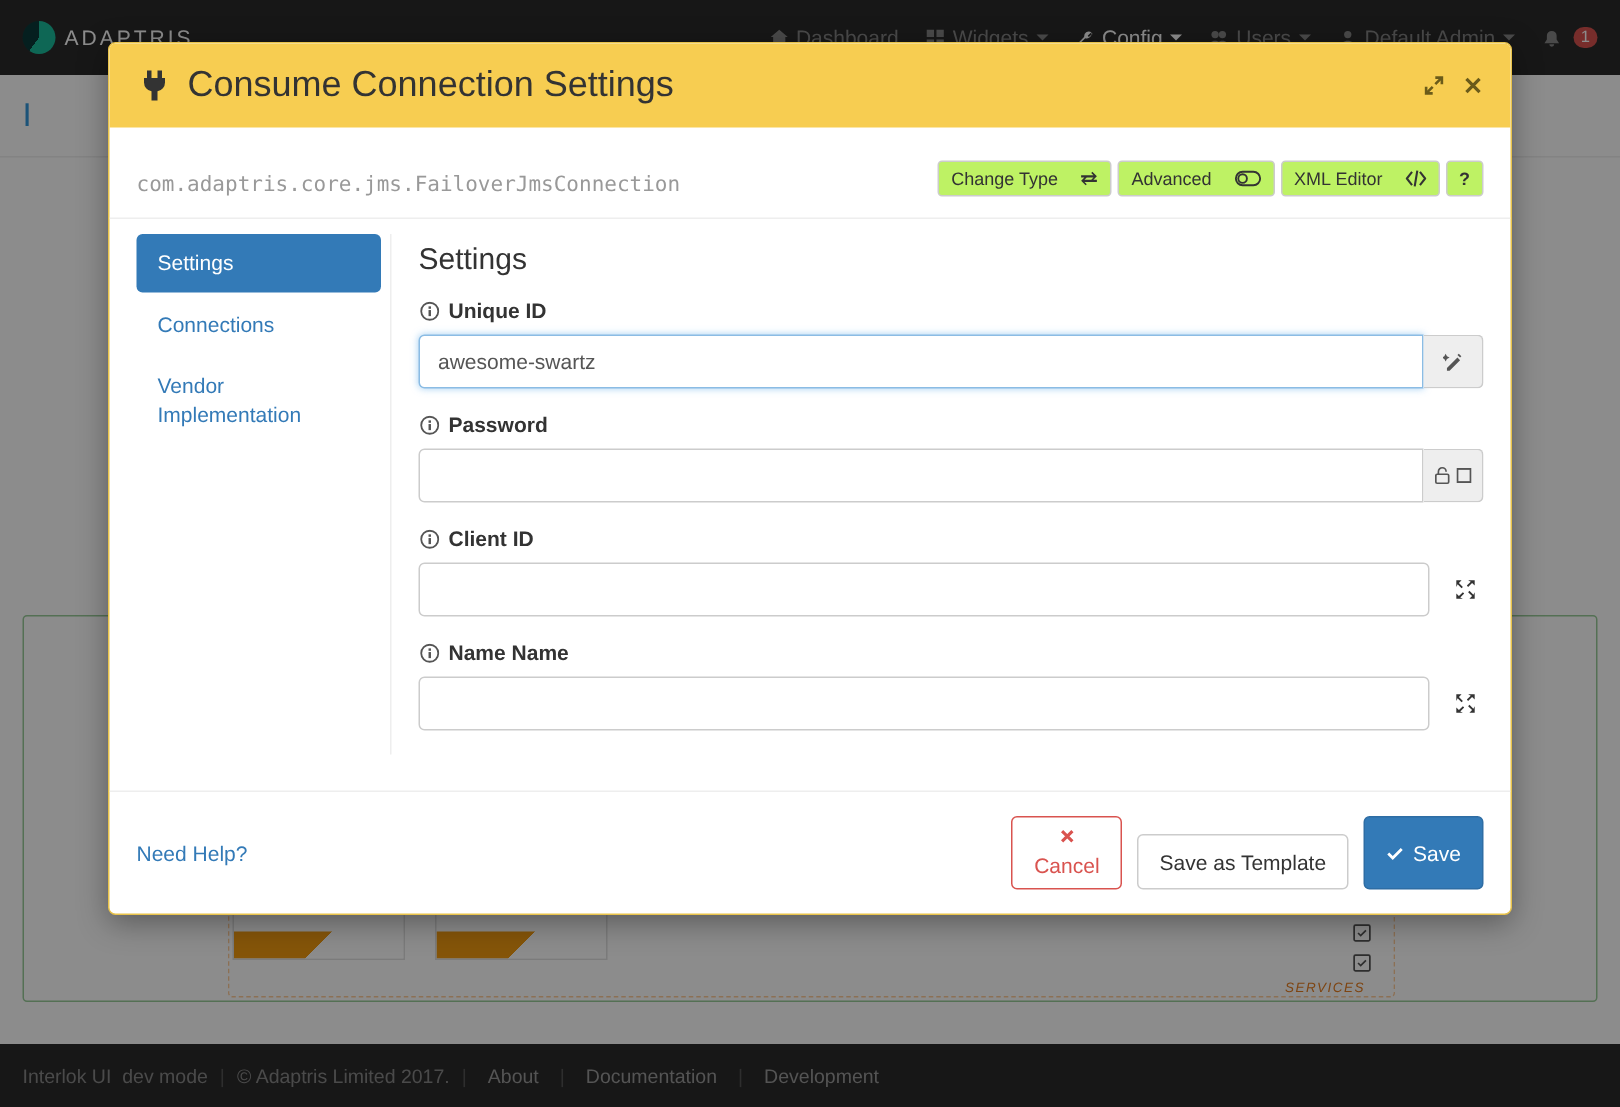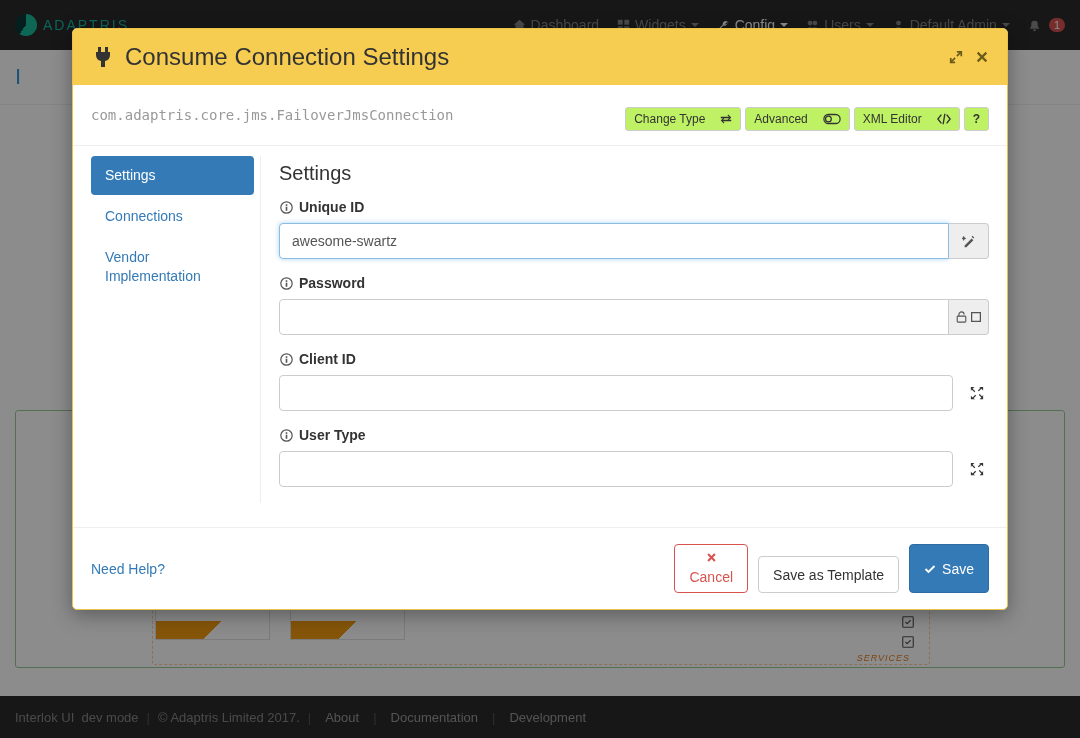--- a/index.html
+++ b/index.html
@@ -21,21 +21,21 @@
 }
 .topnav {
   height: 50px;
   background: #2b2b2b;
   display: flex; align-items: center;
   padding: 0 15px;
   color: #999;
 }
 .topnav .logo {
   display: flex; align-items: center; gap: 6px;
-  color: #14b8a6; font-weight: 300; letter-spacing: 2px;
+  color: #ffffff; font-weight: 300; letter-spacing: 2px;
 }
 .topnav .logo-icon {
   width: 22px; height: 22px; border-radius: 50%;
   background: conic-gradient(#1abc9c 0 60%, #0a3a3a 60% 100%);
 }
 .topnav .spacer { flex: 1; }
 .topnav .item { margin-left: 18px; display: flex; align-items: center; gap: 5px; color: #888; cursor: pointer; }
 .topnav .item.active { color: #fff; }
 .topnav .caret { width:0;height:0;border-left:4px solid transparent;border-right:4px solid transparent;border-top:4px solid currentColor; display:inline-block;}
 .topnav .bell-badge {
@@ -117,21 +117,21 @@
   color:#333;
 }
 .modal-header .title {
   font-size:24px; font-weight:500; display:flex; align-items:center; gap:10px;
 }
 .modal-header .right { margin-left:auto; display:flex; gap:12px; color:#6b5b1a; }
 .modal-header .right span { cursor:pointer; }
 
 .modal-sub {
   padding:22px 18px 14px;
-  display:flex; align-items:flex-start;
+  display:flex; align-items:flex-end;
   border-bottom:1px solid #eee;
 }
 .modal-sub .classname {
   font-family: Menlo, Consolas, monospace;
   color:#999; font-size:14px;
 }
 .modal-sub .btns { margin-left:auto; display:flex; gap:4px; }
 .btn-sm {
   background:#bef264; border:1px solid #ccc; border-radius:3px;
   padding:4px 8px; font-size:12px; color:#333; cursor:pointer;
@@ -466,21 +466,21 @@
 
         <div class="form-group">
           <div class="form-label">
             <span class="info-icon">
               <svg width="13" height="13" viewBox="0 0 16 16" fill="currentColor">
                   <circle cx="8" cy="8" r="7" fill="none" stroke="currentColor" stroke-width="1.5"></circle>
                   <rect x="7" y="7" width="2" height="5"></rect>
                   <rect x="7" y="4" width="2" height="2"></rect>
                 </svg>
             </span>
-            <span>User Type</span>
+            <span>Name Name</span>
           </div>
           <div class="input-row">
             <input class="form-control" type="text" value="" style="">
             <span class="side-action">
               <svg width="14" height="14" viewBox="0 0 16 16" fill="currentColor">
                   <path d="M1 1h4L3 3l3 3-1 1-3-3-1 2V1zm14 0v4l-2-2-3 3-1-1 3-3-2-1h5zM1 15v-4l2 2 3-3 1 1-3 3 2 1H1zm14 0h-4l2-2-3-3 1-1 3 3 1-2v5z"></path>
                 </svg>
             </span>
           </div>
         </div>

